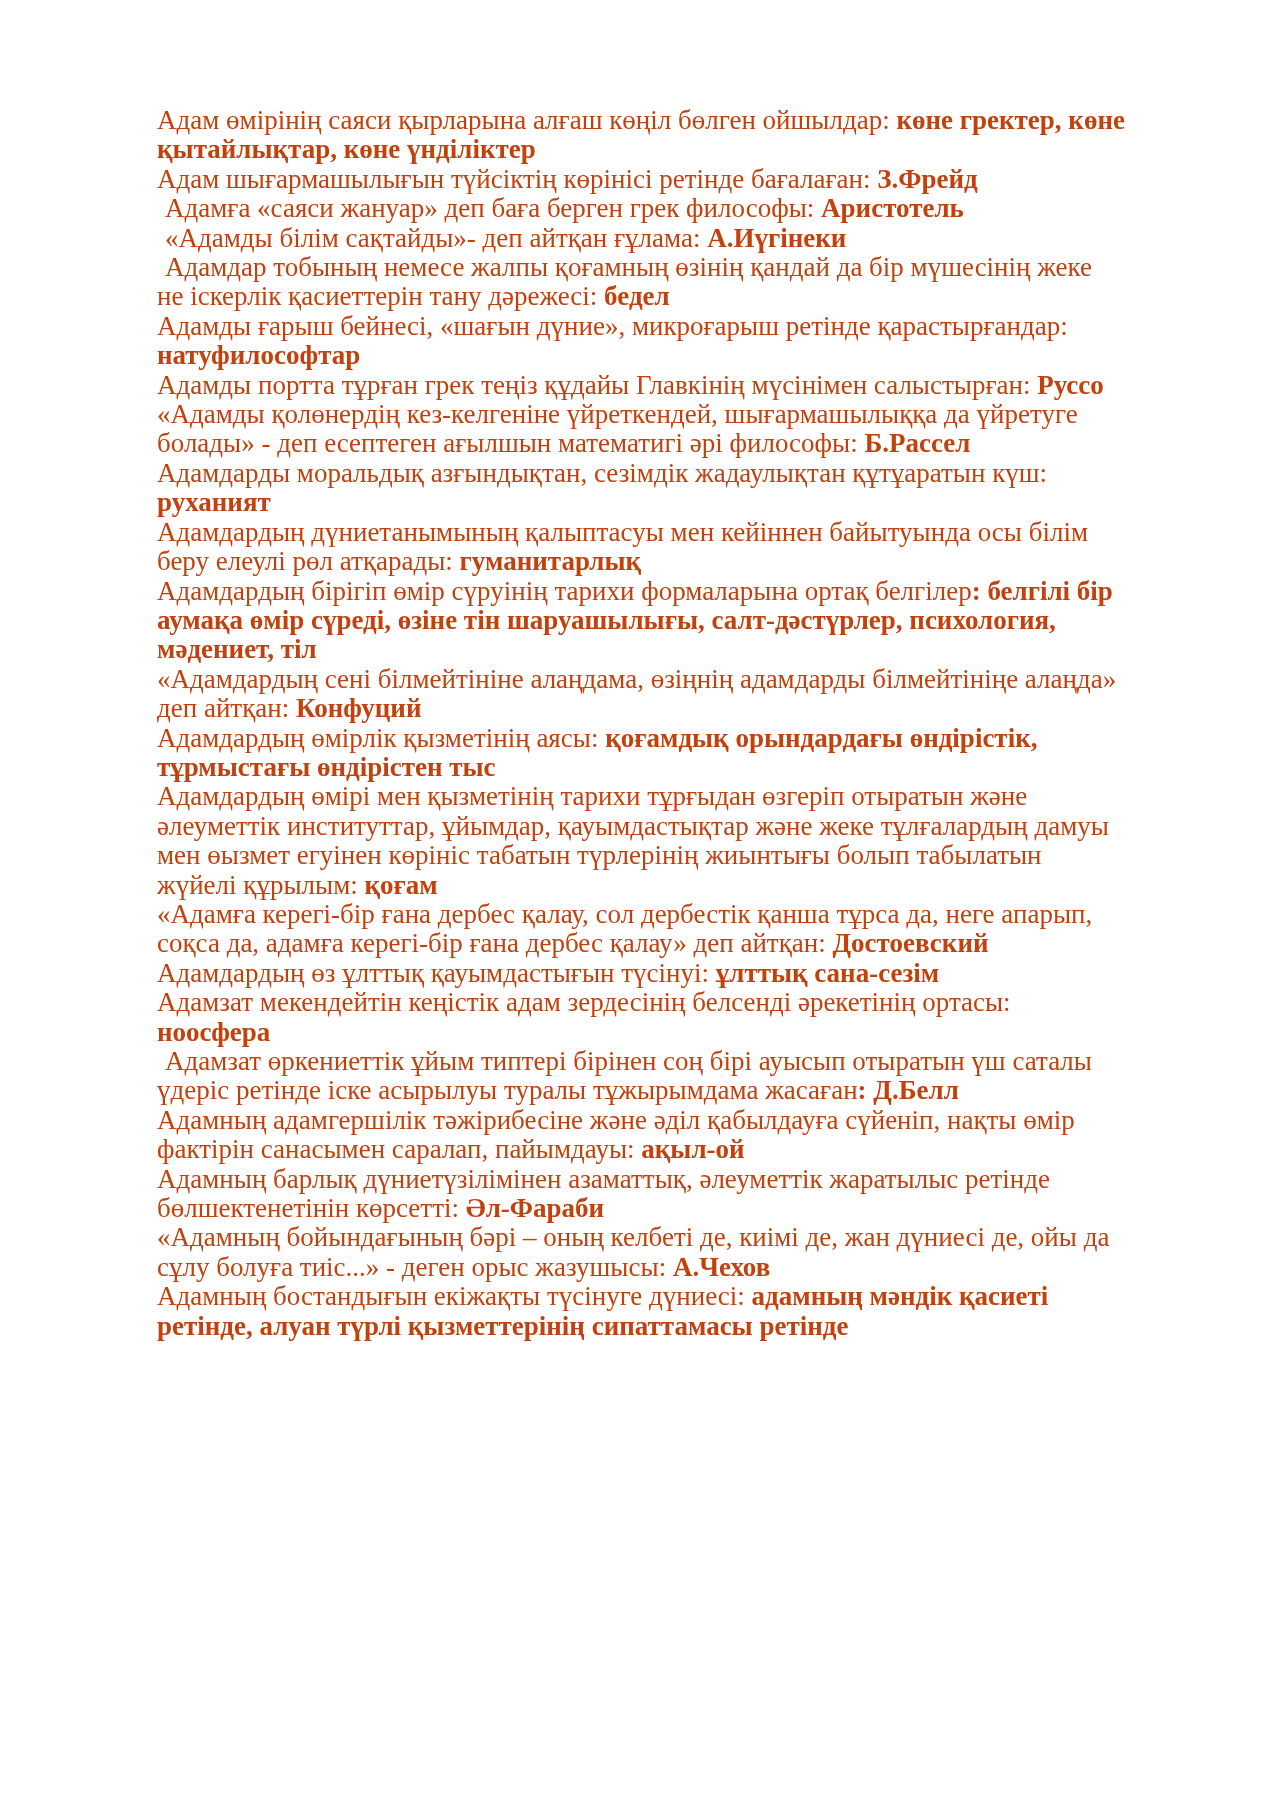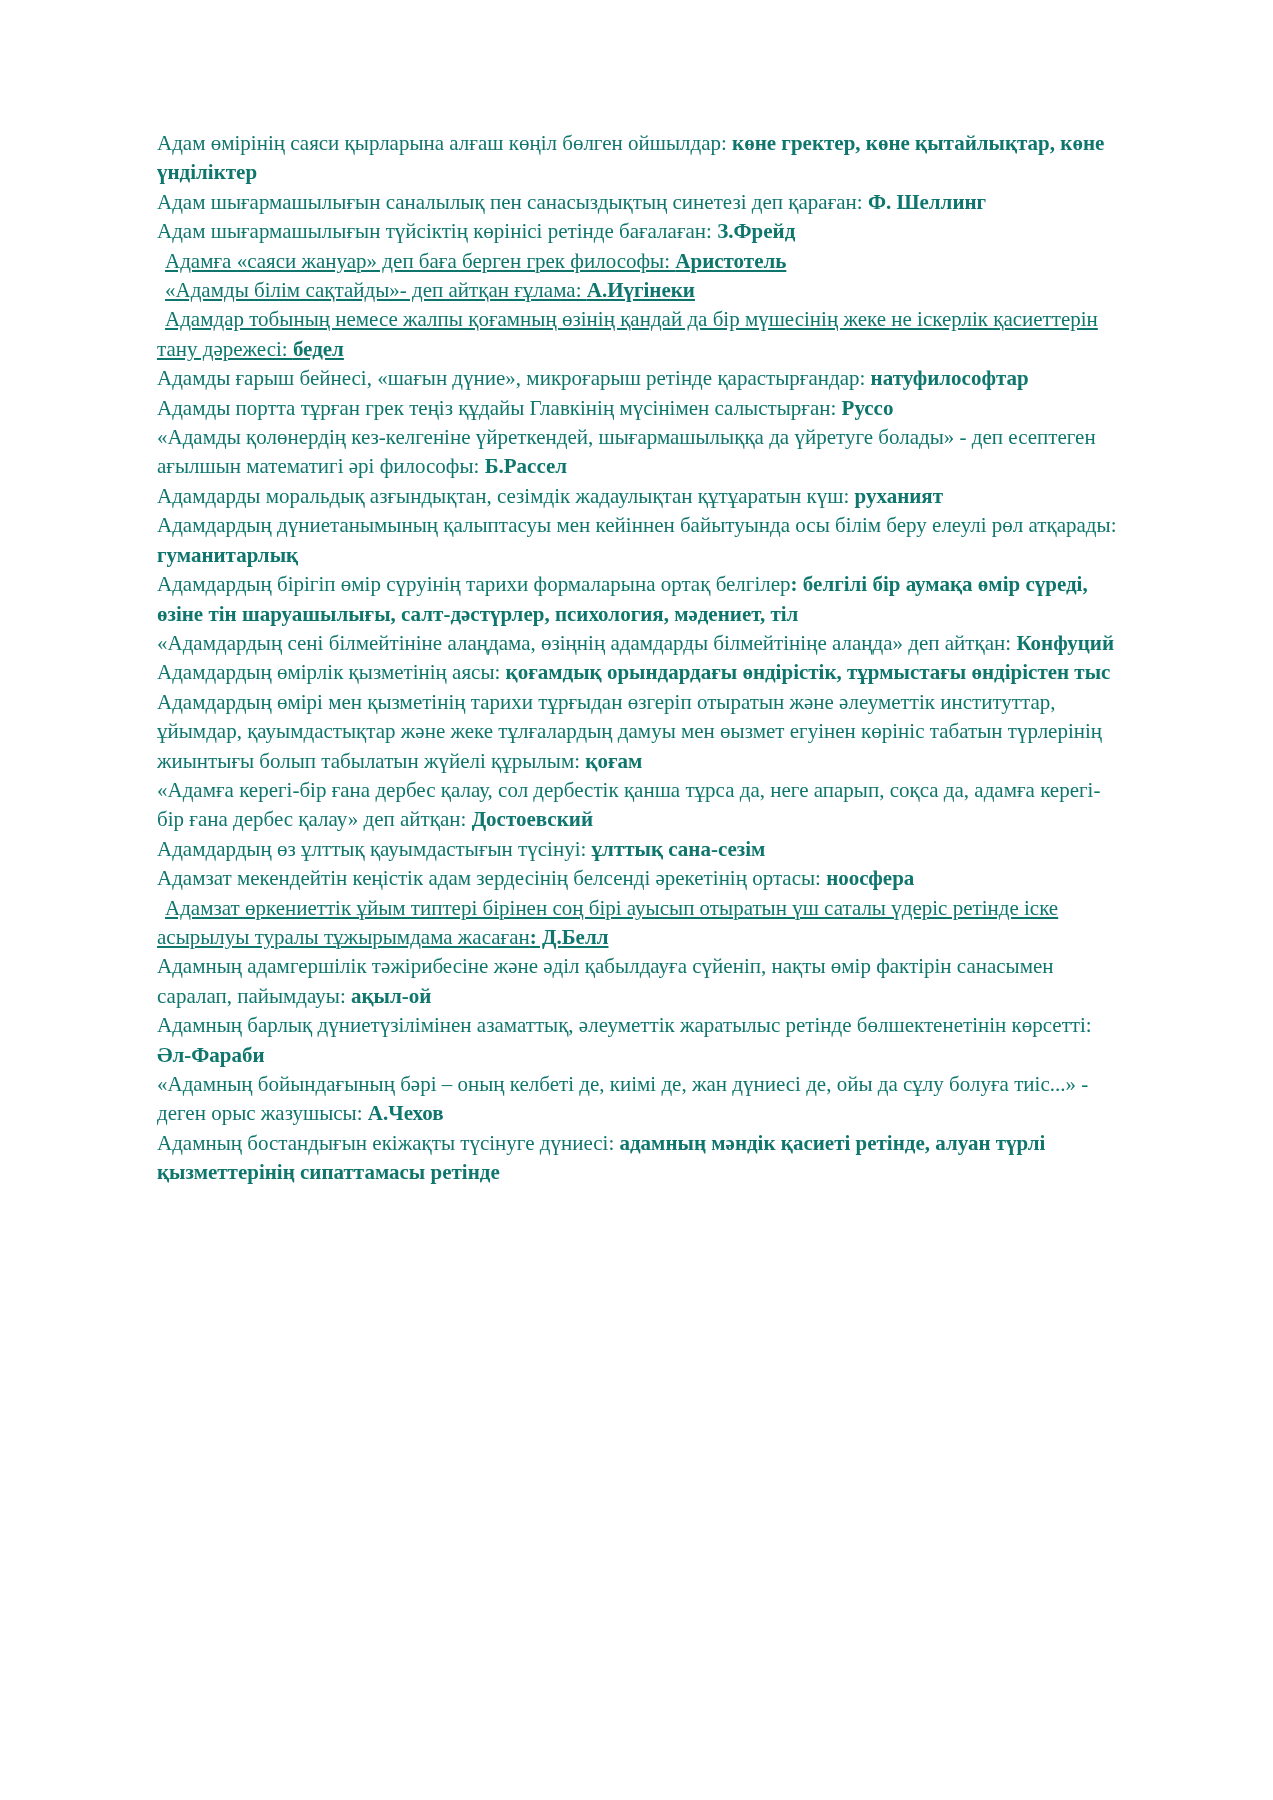--- a/index.html
+++ b/index.html
@@ -13,46 +13,43 @@
     height: 1800px;
     background: #ffffff;
     overflow: hidden;
   }
   .doc-content {
     position: absolute;
     left: 157px;
     top: 106px;
     width: 968px;
     font-family: "Liberation Serif", "DejaVu Serif", serif;
-    font-size: 21px;
+    font-size: 27px;
     line-height: 29.4px;
-    color: #0f766e;
+    color: #c2410c;
     text-align: left;
-    margin-top: 23px;
   }
   p.entry {
     margin: 0;
     padding: 0;
   }
   p.entry.indent {
     text-indent: 8px;
-    text-decoration: underline;
   }
   p.entry .a {
     font-weight: bold;
   }
 </style>
 </head>
 <body>
 
 <div class="page">
   <div class="doc-content">
   <p class="entry"><span class="q">Адам өмірінің саяси қырларына алғаш көңіл бөлген ойшылдар: </span><b class="a">көне гректер, көне қытайлықтар, көне үнділіктер</b></p>
 
-  <p class="entry"><span class="q">Адам шығармашылығын саналылық пен санасыздықтың синетезі деп қараған: </span><b class="a">Ф. Шеллинг</b></p>
 
   <p class="entry"><span class="q">Адам шығармашылығын түйсіктің көрінісі ретінде бағалаған: </span><b class="a">З.Фрейд</b></p>
 
   <p class="entry indent"><span class="q">Адамға «саяси жануар» деп баға берген грек философы: </span><b class="a">Аристотель</b></p>
 
   <p class="entry indent"><span class="q">«Адамды білім сақтайды»- деп айтқан ғұлама: </span><b class="a">А.Иүгінеки</b></p>
 
   <p class="entry indent"><span class="q">Адамдар тобының немесе жалпы қоғамның өзінің қандай да бір мүшесінің жеке не іскерлік қасиеттерін тану дәрежесі: </span><b class="a">бедел</b></p>
 
   <p class="entry"><span class="q">Адамды ғарыш бейнесі, «шағын дүние», микроғарыш ретінде қарастырғандар: </span><b class="a">натуфилософтар</b></p>

